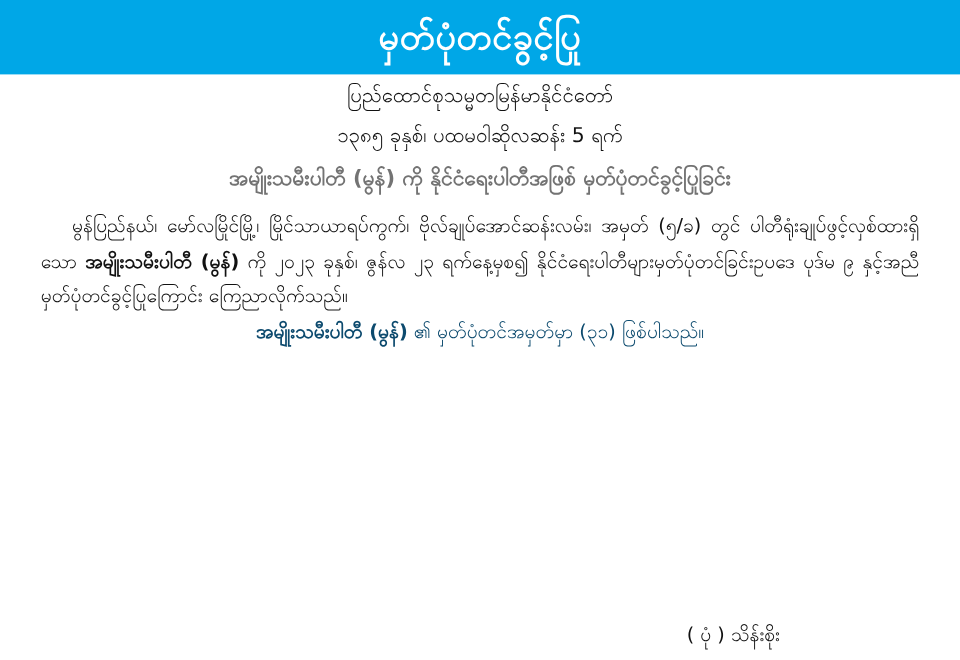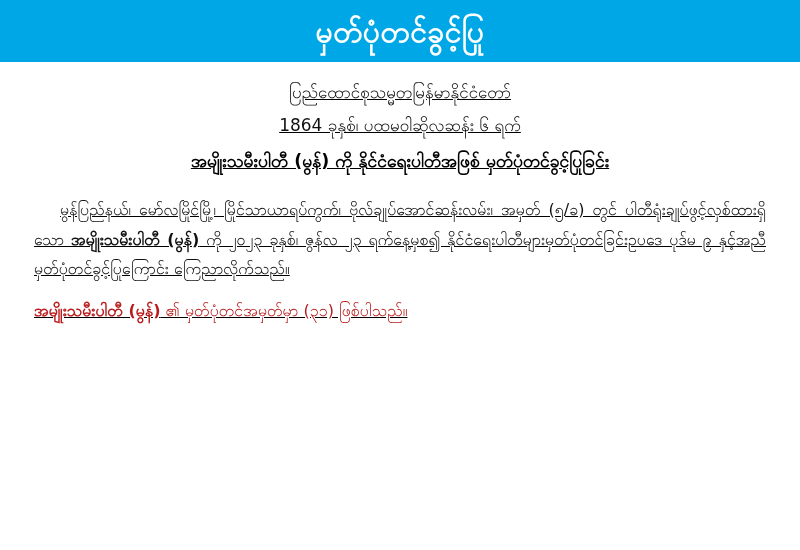--- a/index.html
+++ b/index.html
@@ -32,62 +32,62 @@
   }
   .banner-title {
     color: #ffffff;
     font-size: 30px;
     font-weight: bold;
     letter-spacing: 0.5px;
     line-height: 1.1;
     text-align: center;
   }
   .body-wrap {
-    padding: 14px 34px 0 34px;
+    padding: 2px 34px 0 34px;
     box-sizing: border-box;
-    text-decoration: underline;
   }
   .center-block {
     text-align: center;
   }
   .center-line {
     font-size: 17px;
     line-height: 1.95;
     color: #111111;
   }
   .center-line.small {
     font-size: 16px;
   }
   .headline {
     font-size: 17.5px;
     font-weight: bold;
     line-height: 2.0;
     margin-top: 2px;
-    color: #000000;
+    color: #737373;
   }
   .para {
-    margin-top: 16px;
+    margin-top: 6px;
     font-size: 16px;
     line-height: 1.85;
     text-align: justify;
     text-justify: inter-word;
     color: #111111;
   }
   .para .indent {
     display: inline-block;
     width: 26px;
   }
   .para b {
     font-weight: bold;
   }
   .para2 {
-    margin-top: 12px;
+    margin-top: 0;
     font-size: 16px;
     line-height: 1.85;
-    color: #b91c1c;
+    color: #0c4a6e;
+    text-align: center;
   }
   .signature {
     position: absolute;
     right: 150px;
     bottom: 8px;
     font-size: 16px;
     line-height: 1.6;
     text-align: center;
     color: #111111;
   }
@@ -98,28 +98,31 @@
 <div class="page">
 
   <div class="banner">
     <div class="banner-title">မှတ်ပုံတင်ခွင့်ပြု</div>
   </div>
 
   <div class="body-wrap">
 
     <div class="center-block">
       <div class="center-line">ပြည်ထောင်စုသမ္မတမြန်မာနိုင်ငံတော်</div>
-      <div class="center-line">1864 ခုနှစ်၊ ပထမဝါဆိုလဆန်း ၆ ရက်</div>
+      <div class="center-line">၁၃၈၅ ခုနှစ်၊ ပထမဝါဆိုလဆန်း 5 ရက်</div>
       <div class="headline">အမျိုးသမီးပါတီ (မွန်) ကို နိုင်ငံရေးပါတီအဖြစ် မှတ်ပုံတင်ခွင့်ပြုခြင်း</div>
     </div>
 
     <div class="para">
       <span class="indent"></span><span>မွန်ပြည်နယ်၊ မော်လမြိုင်မြို့၊ မြိုင်သာယာရပ်ကွက်၊ ဗိုလ်ချုပ်အောင်ဆန်းလမ်း၊ အမှတ် (၅/ခ) တွင် ပါတီရုံးချုပ်ဖွင့်လှစ်ထားရှိသော </span><b>အမျိုးသမီးပါတီ (မွန်)</b><span> ကို ၂၀၂၃ ခုနှစ်၊ ဇွန်လ ၂၃ ရက်နေ့မှစ၍ နိုင်ငံရေးပါတီများမှတ်ပုံတင်ခြင်းဥပဒေ ပုဒ်မ ၉ နှင့်အညီ မှတ်ပုံတင်ခွင့်ပြုကြောင်း ကြေညာလိုက်သည်။</span>
     </div>
 
     <div class="para2">
       <span class="indent"></span><b>အမျိုးသမီးပါတီ (မွန်)</b><span> ၏ မှတ်ပုံတင်အမှတ်မှာ (၃၁) ဖြစ်ပါသည်။</span>
     </div>
 
   </div>
 
+  <div class="signature">
+    <span>( ပုံ ) သိန်းစိုး</span>
+  </div>
 
 </div>
 
 </body></html>

